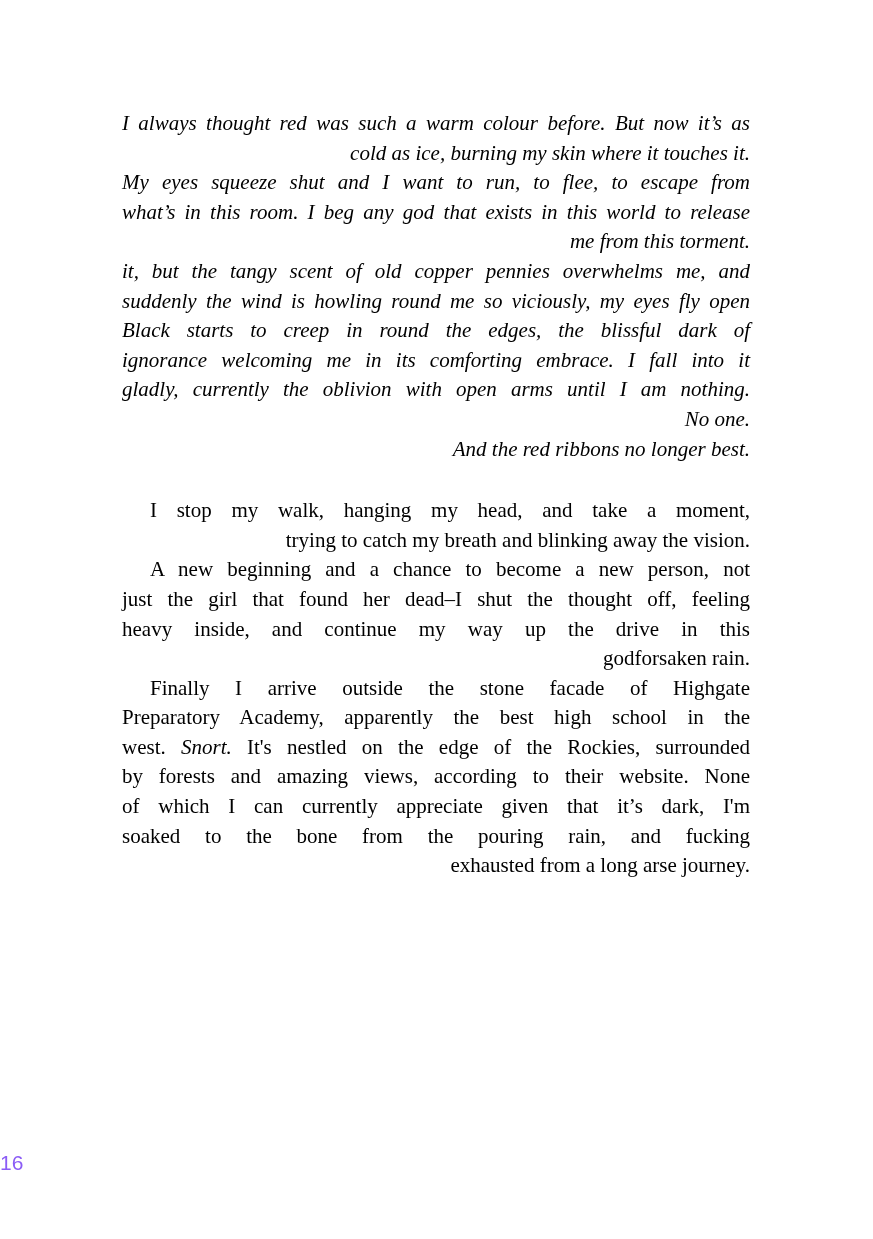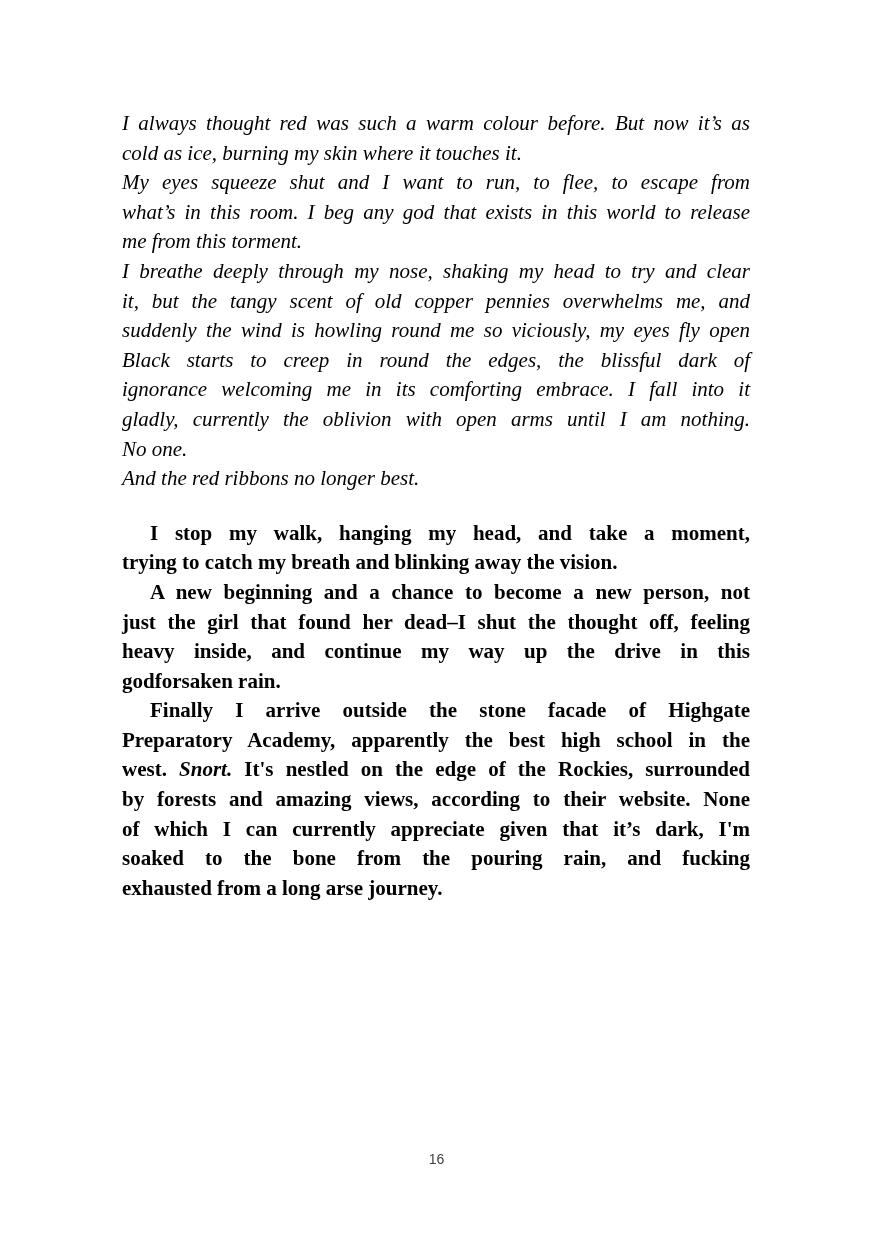--- a/index.html
+++ b/index.html
@@ -24,75 +24,73 @@
     position: absolute;
     left: 122px;
     top: 109px;
     width: 628px;
   }
   .section {
     font-size: 21px;
     line-height: 29.6px;
   }
   .section + .section {
-    margin-top: 25px;
-    font-weight: bold;
+    margin-top: 32px;
   }
   .sec-italic {
     font-style: italic;
   }
   .sec-roman {
     font-style: normal;
   }
   .para {
     margin: 0;
   }
   .para.p-italic {
     font-style: italic;
   }
   .line {
-    text-align: left;
+    text-align: right;
     white-space: normal;
   }
   
   .line.fill {
     text-align: justify;
     text-align-last: justify;
   }
   .indent .line.first {
     text-indent: 28px;
   }
   .page-number {
     position: absolute;
     top: 1151px;
     left: 0;
     width: 100%;
-    text-align: center;
+    text-align: left;
     font-family: "Liberation Sans", sans-serif;
-    font-size: 14px;
-    color: #404040;
+    font-size: 21px;
+    color: #8b5cf6;
   }
 </style>
 </head>
 <body>
 
 <div class="book-page">
   <div class="text-column">
       <div class="section sec-italic">
         <div class="para">
           <div class="line first fill">I always thought red was such a warm colour before. But now it’s as</div>
           <div class="line">cold as ice, burning my skin where it touches it.</div>
         </div>
         <div class="para">
           <div class="line first fill">My eyes squeeze shut and I want to run, to flee, to escape from</div>
           <div class="line fill">what’s in this room. I beg any god that exists in this world to release</div>
           <div class="line">me from this torment.</div>
         </div>
         <div class="para">
-          <div class="line first fill">I breathe deeply through my nose, shaking my head to try and clear</div>
           <div class="line fill">it, but the tangy scent of old copper pennies overwhelms me, and</div>
           <div class="line fill">suddenly the wind is howling round me so viciously, my eyes fly open</div>
         </div>
         <div class="para">
           <div class="line first fill">Black starts to creep in round the edges, the blissful dark of</div>
           <div class="line fill">ignorance welcoming me in its comforting embrace. I fall into it</div>
           <div class="line fill">gladly, currently the oblivion with open arms until I am nothing.</div>
           <div class="line">No one.</div>
         </div>
         <div class="para">

